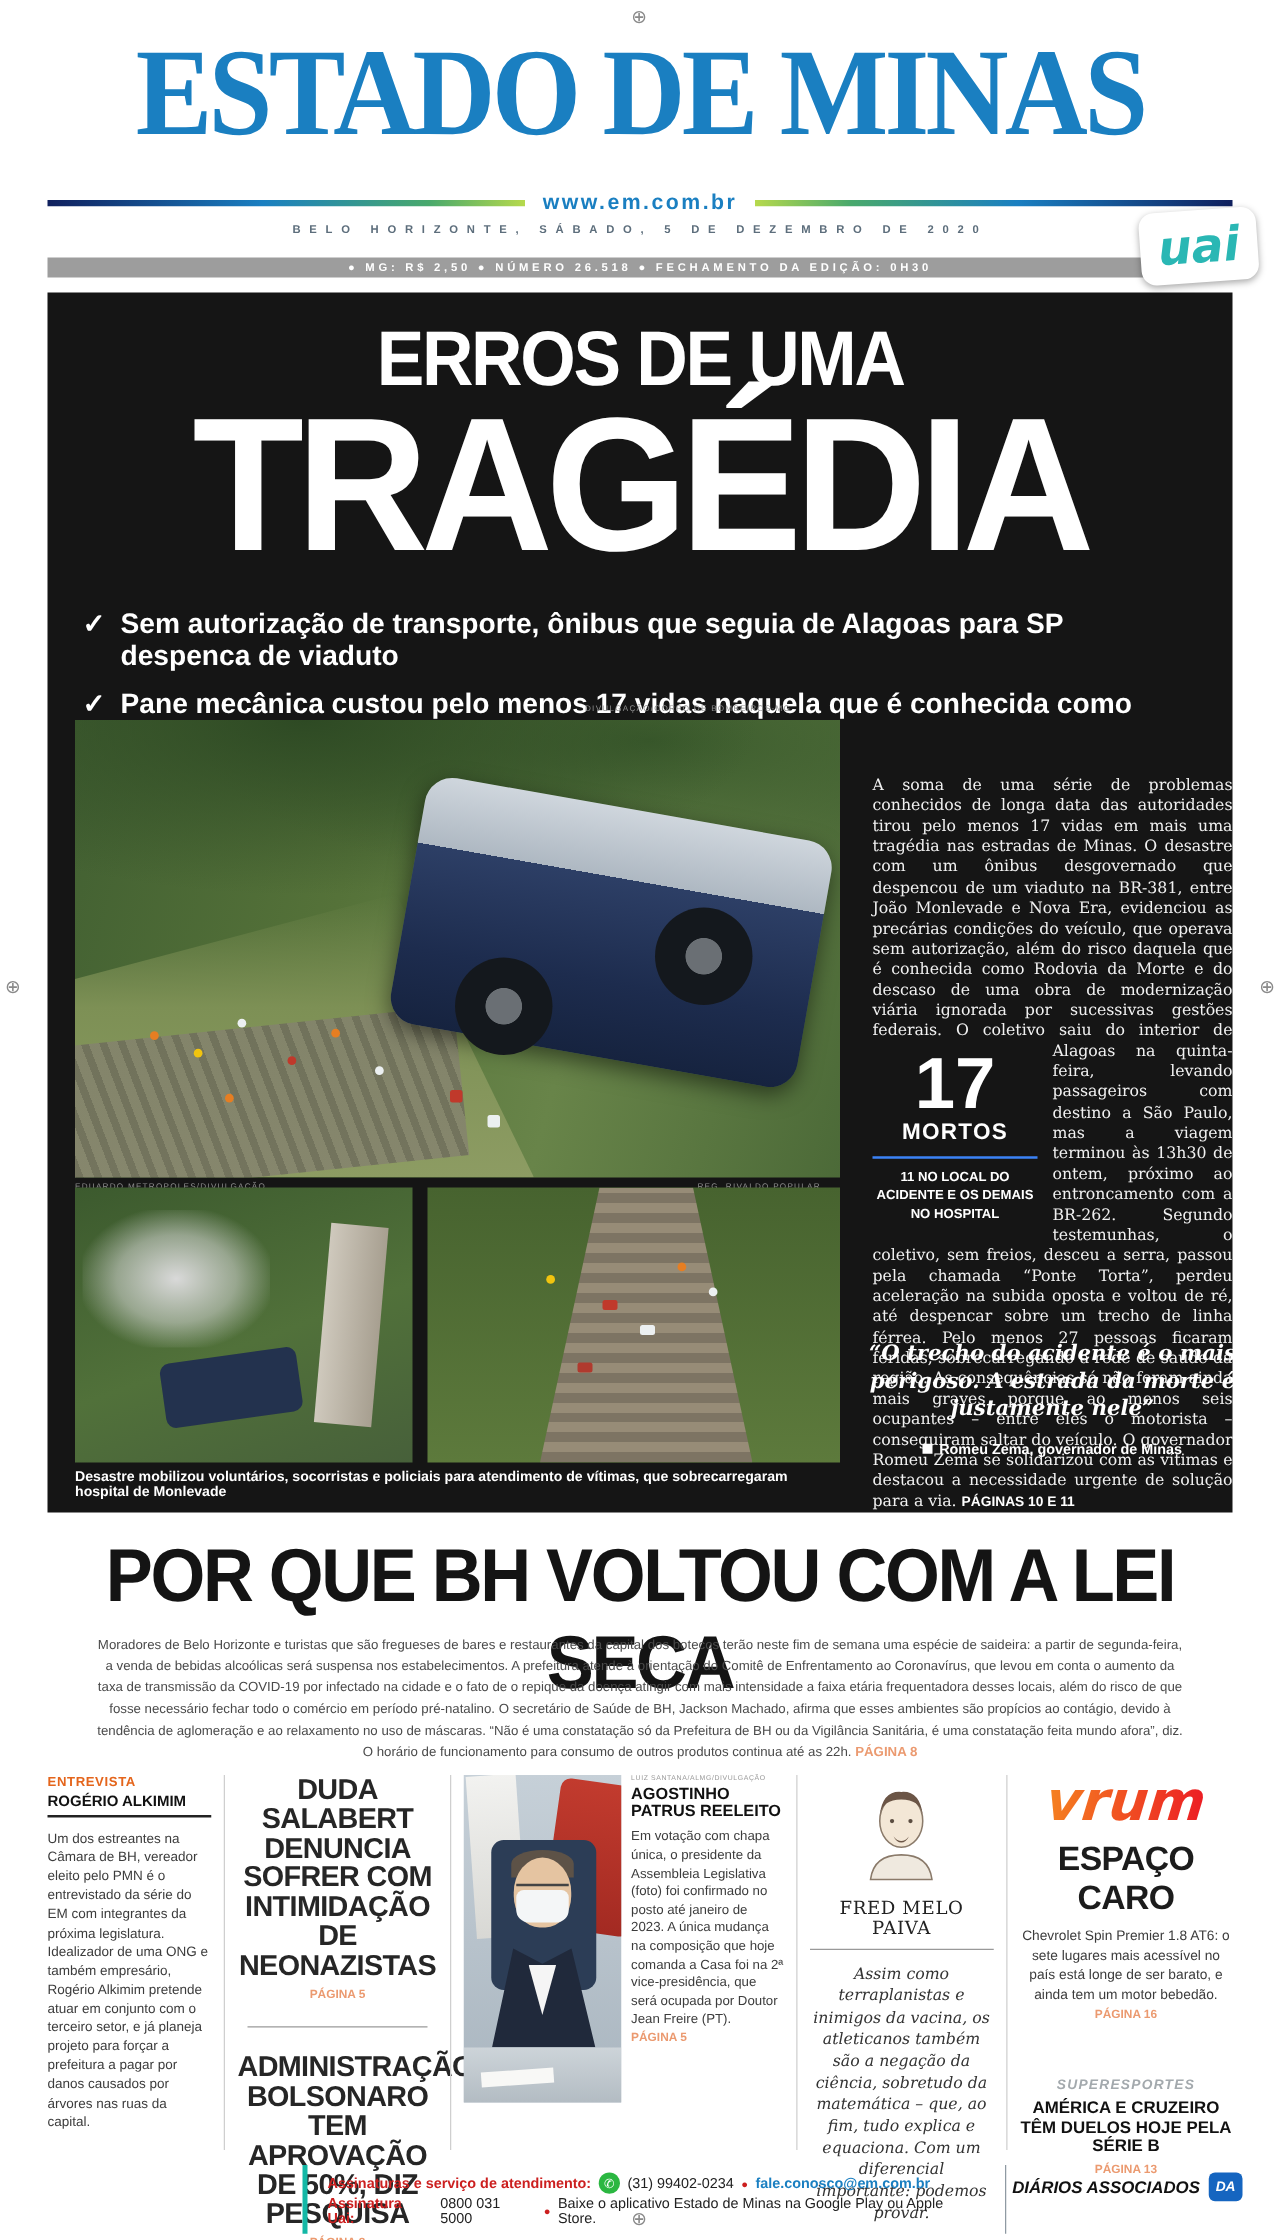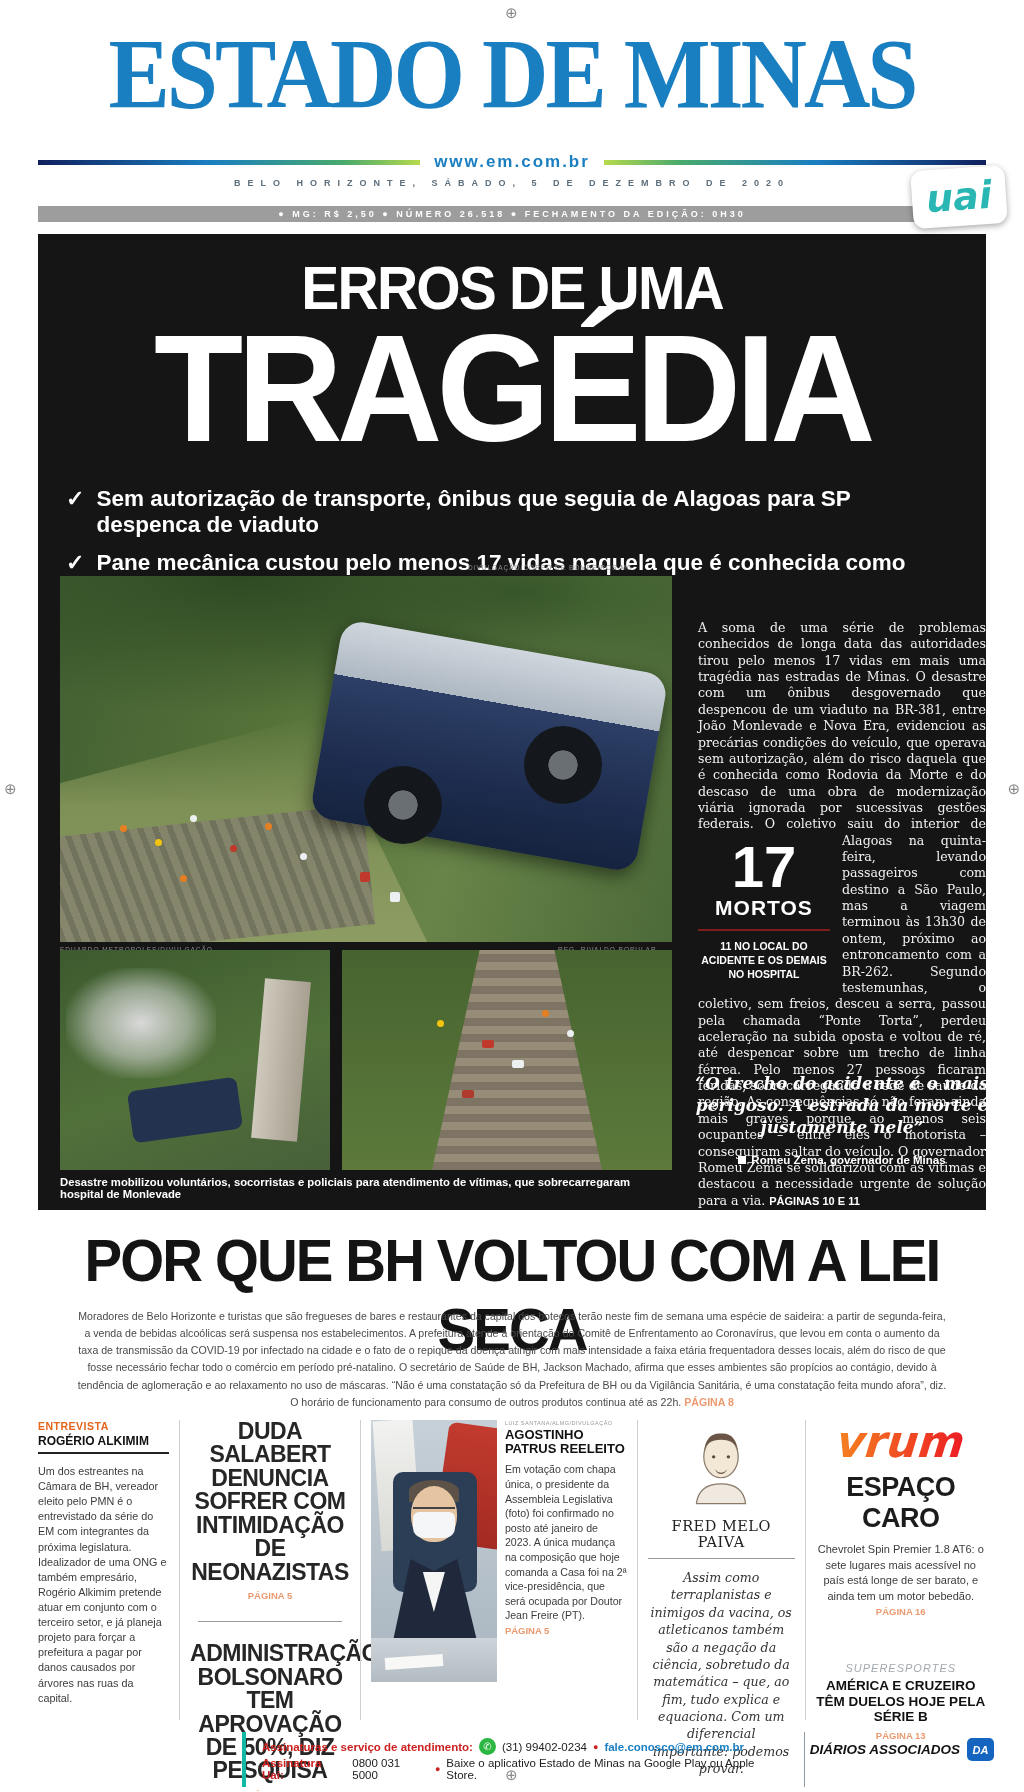--- a/index.html
+++ b/index.html
@@ -75,22 +75,22 @@
   .s2-rail { position:absolute; top:0; left:90px; width:170px; height:100%;
     background:repeating-linear-gradient(0deg,#7d7463 0 8px,#978c77 8px 16px);
     clip-path:polygon(28% 0, 72% 0, 100% 100%, 0 100%); }
   .s2-debris { position:absolute; width:12px; height:8px; border-radius:2px; }
   
   .hero-article { position:absolute; top:346px; left:660px; width:288px;
     font-family:"DejaVu Serif", serif; font-size:12.6px; line-height:1.3;
     color:#f1f1f1; text-align:justify;margin-top:40px; }
   .stat-box { float:left; width:132px; margin:6px 12px 4px 0; color:#fff; text-align:center; }
   .stat-number { font-family:"Liberation Sans", sans-serif; font-weight:bold; font-size:58px; line-height:.95; }
-  .stat-label { font-family:"Liberation Sans", sans-serif; font-weight:bold; font-size:21px; letter-spacing:1px;
-    border-bottom:2px solid #7f1d1d; padding-bottom:8px; margin-bottom:8px; }
+  .stat-label { font-family:"Liberation Sans", sans-serif; font-weight:bold; font-size:18px; letter-spacing:1px;
+    border-bottom:2px solid #3b82f6; padding-bottom:8px; margin-bottom:8px; }
   .stat-detail { font-family:"Liberation Sans", sans-serif; font-weight:bold; font-size:10.5px; line-height:1.35; }
   .pages-ref { font-family:"Liberation Sans", sans-serif; font-weight:bold; font-size:11px; color:#fff; }
   .hero-quote { position:absolute; top:838px; left:650px; width:308px; text-align:center; color:#fff; }
   .quote-text { font-family:"DejaVu Serif", serif; font-style:italic; font-weight:bold;
     font-size:17px; line-height:1.3; }
   .quote-attr { margin-top:16px; font-size:11.5px; font-weight:bold; }
   .quote-attr .sq { display:inline-block; width:8px; height:8px; background:#fff; margin-right:5px; }
   .hero-caption { position:absolute; top:942px; left:22px; width:600px;
     color:#ffffff; font-weight:bold; font-size:11.3px; }
   
@@ -147,21 +147,21 @@
     border-bottom:1px solid #999; padding:8px 0 8px; margin-bottom:10px; display:inline-block; }
   .fred-body { font-family:"DejaVu Serif", serif; font-style:italic; font-size:12.6px;
     line-height:1.38; color:#333; }
   .col5 { width:195px; text-align:center; }
   .vrum-logo { display:inline-block; font-family:"DejaVu Sans", sans-serif; font-style:italic;
     font-weight:bold; font-size:44px; line-height:1; transform:skewX(-6deg);
     background:linear-gradient(90deg,#f58220,#ec1c24); -webkit-background-clip:text;
     background-clip:text; color:transparent; }
   .espaco-head { font-weight:bold; font-size:27px; letter-spacing:-.5px; color:#1c1c1c; margin-top:8px; }
   .col5-body { font-size:11px; line-height:1.42; color:#3c3c3c; margin-top:8px; }
-  .super-kicker { margin-top:42px; font-style:italic; font-weight:normal; font-size:11px;
+  .super-kicker { margin-top:42px; font-style:italic; font-weight:bold; font-size:11px;
     letter-spacing:1px; color:#a3a9ad; }
   .super-head { font-weight:bold; font-size:13.5px; line-height:1.15; color:#111; margin-top:4px; }
   .pgref { font-size:9.5px; }
   
   .footer-box { position:absolute; top:1732px; left:242px; width:563px; padding:4px 16px;
     border-left:4px solid #14b8a6; border-right:1px solid #8f9aa3; font-size:11.5px; }
   .f-line { display:flex; align-items:center; gap:6px; justify-content:flex-start; margin:2px 0; }
   .f-red { color:#cc1f1f; font-weight:bold; }
   .f-dark { color:#222; font-weight:normal; }
   .f-blue { color:#1a7fc1; font-weight:bold; }

